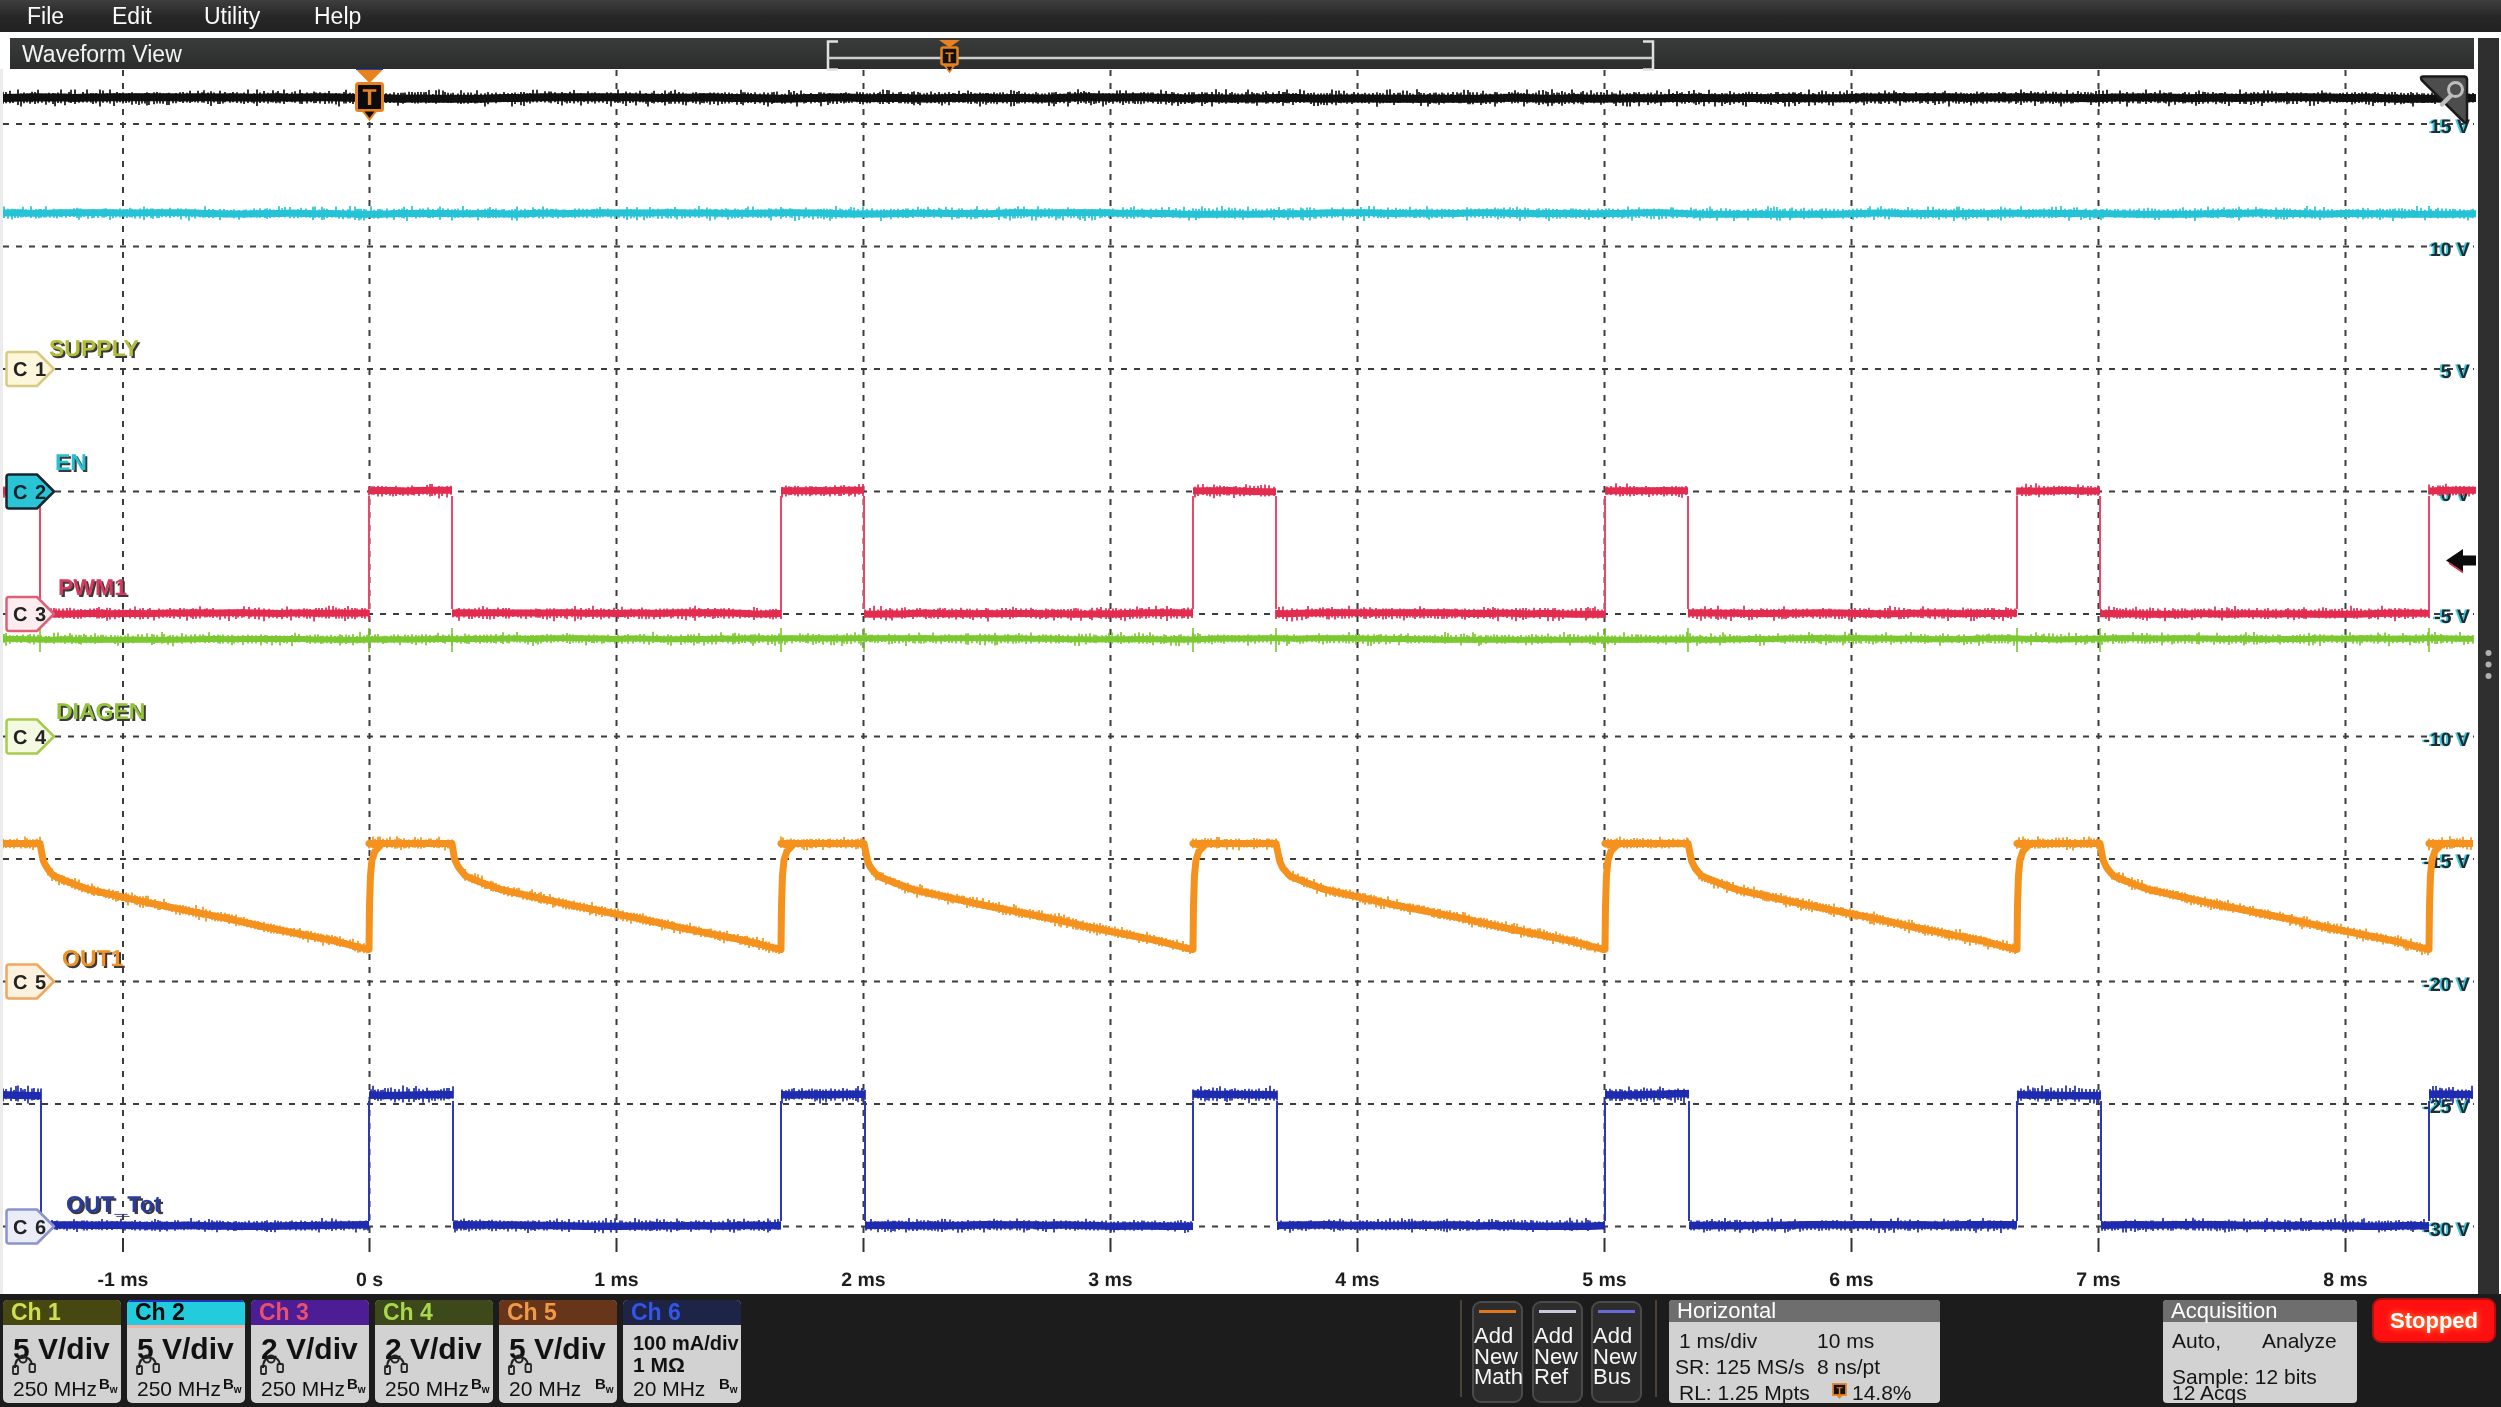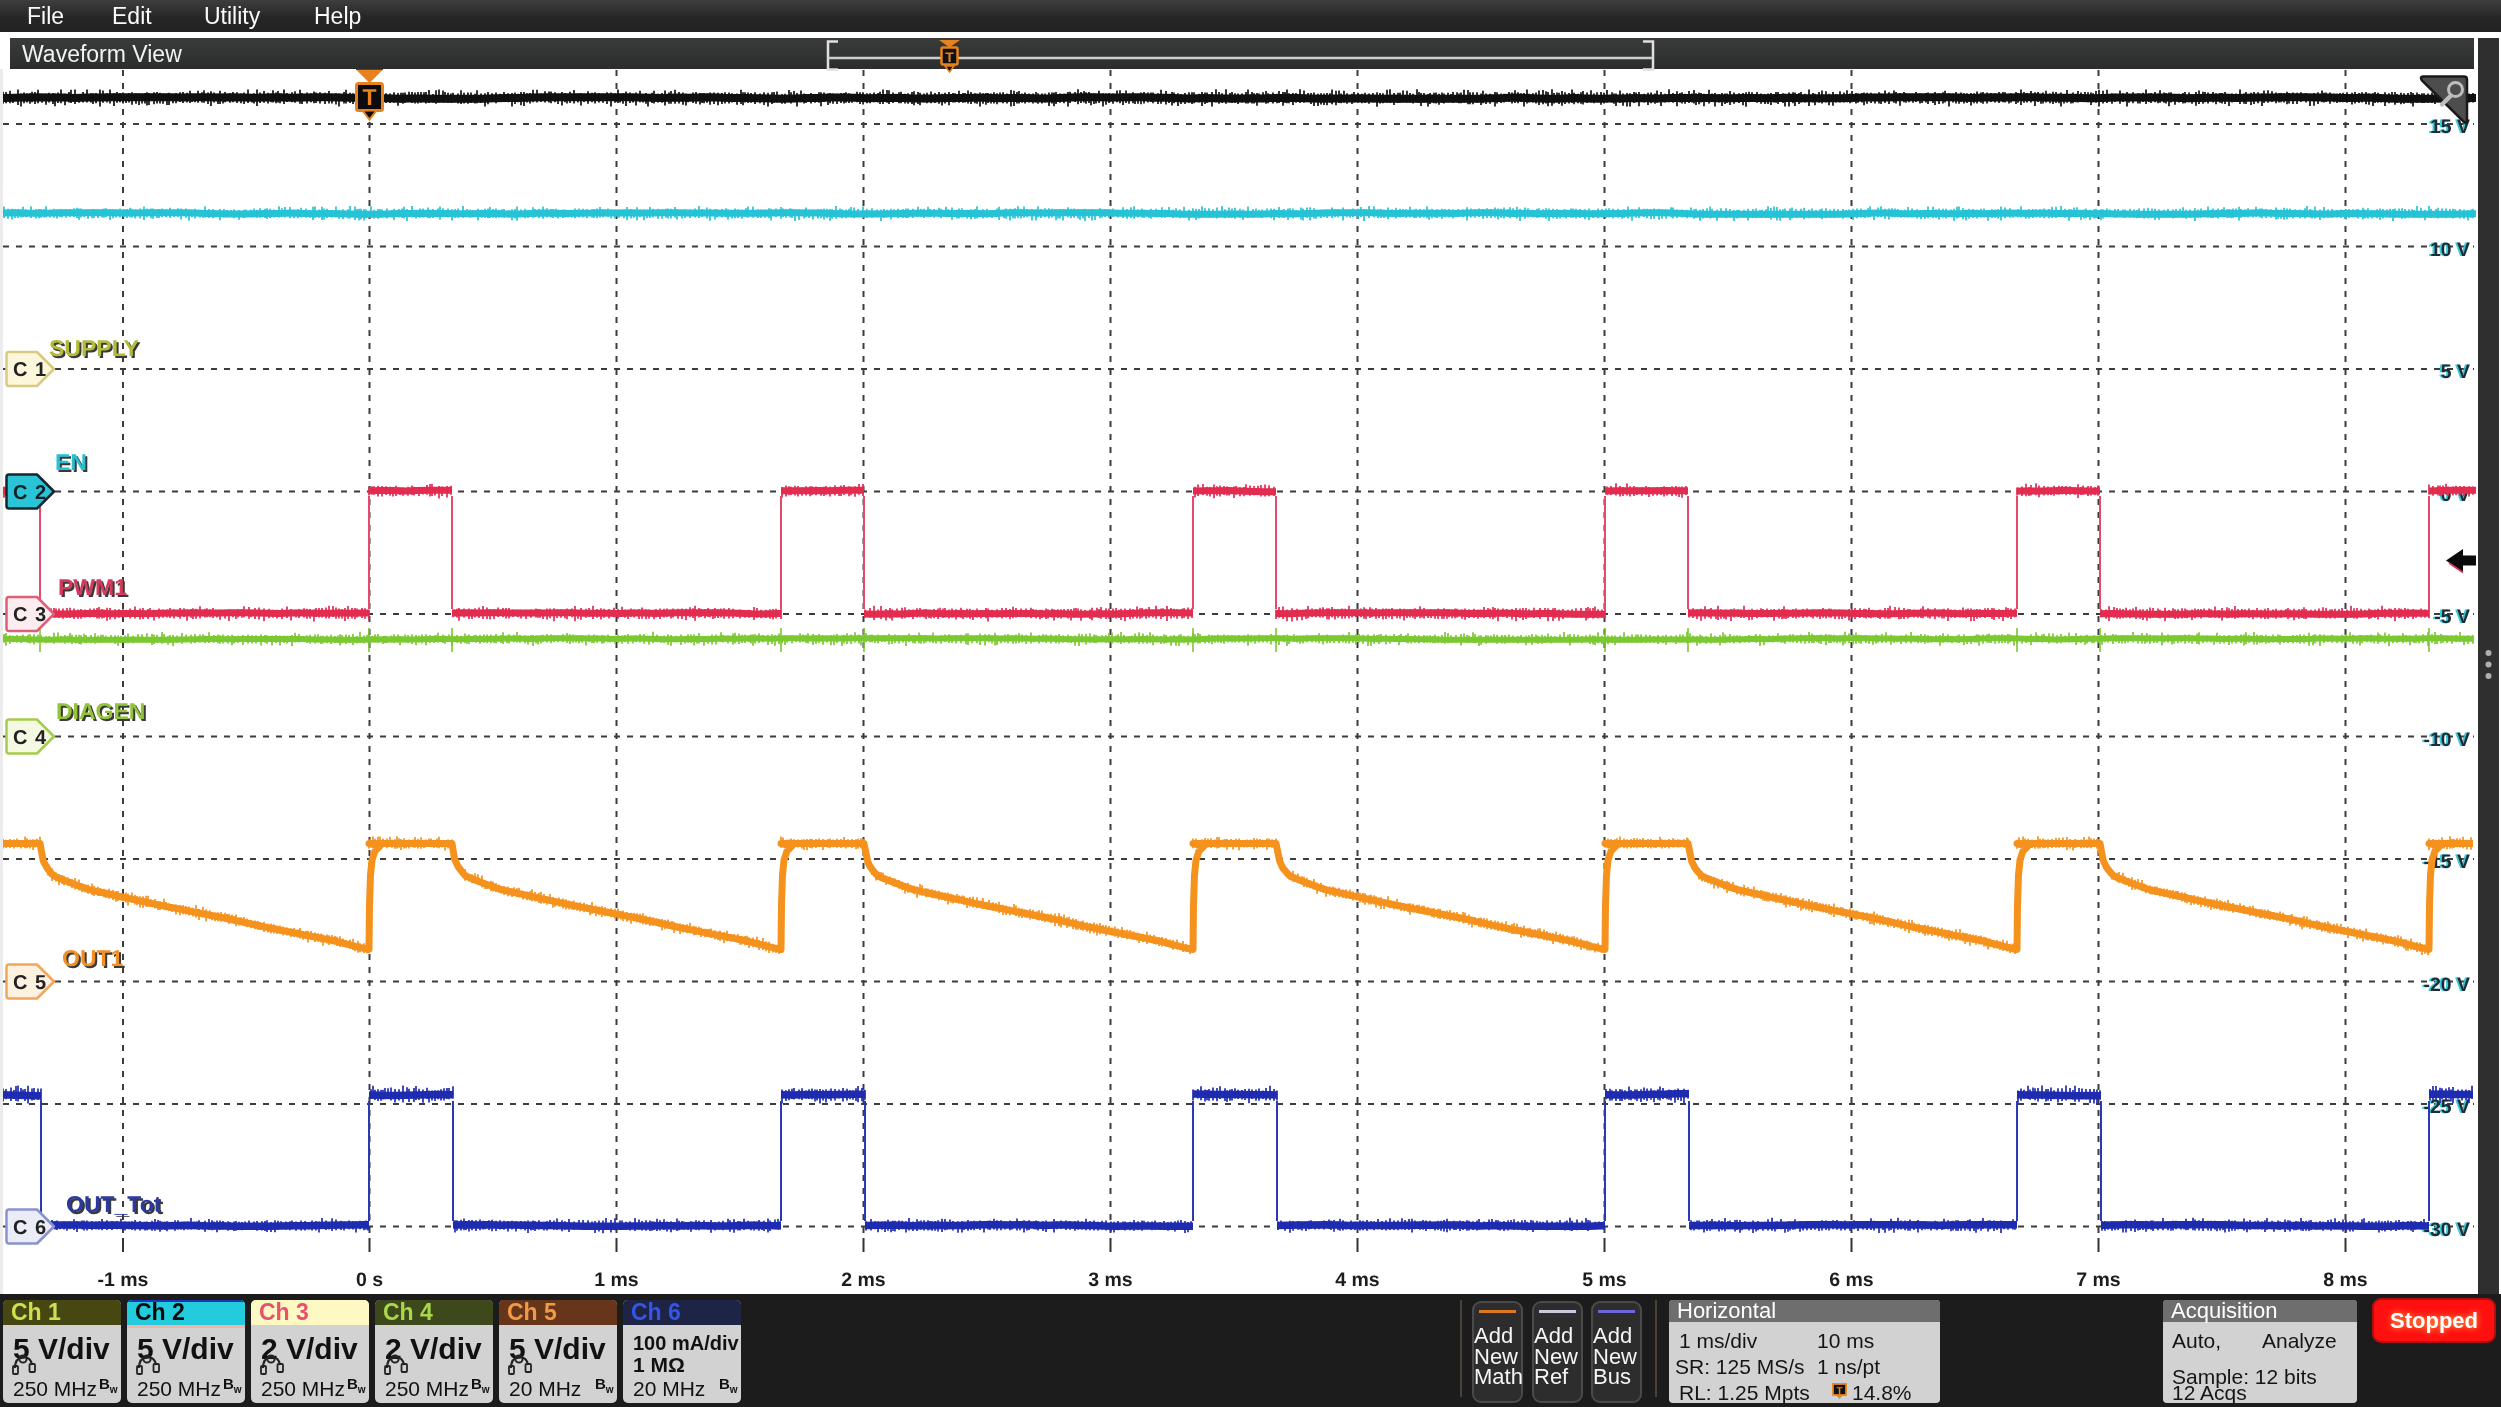--- a/index.html
+++ b/index.html
@@ -145,21 +145,21 @@
           <path d="M3,17 Q3,7 11,6 Q19,6 20,14" fill="none" stroke="#222" stroke-width="2.2"></path>
           <circle cx="11" cy="8" r="3.6" fill="none" stroke="#222" stroke-width="2"></circle>
           <rect x="1" y="15" width="5" height="8" rx="1" fill="none" stroke="#222" stroke-width="1.8"></rect>
           <rect x="17.5" y="13" width="5.5" height="8" rx="1" fill="none" stroke="#222" stroke-width="1.8"></rect>
         </svg>
         <div class="l3">250 MHz</div>
         <span class="bw" style="left:96px">B<sub>w</sub></span>
       </div>
     </div>
     <div class="chb" style="left:251px">
-      <div class="chh" style="background:#fef9c3;color:#e8506e">Ch 3</div>
+      <div class="chh" style="background:#4c1d95;color:#e8506e">Ch 3</div>
       <div class="chbody">
         <div class="l1">2 V/div</div>
         <svg width="26" height="24" viewBox="0 0 26 24" style="position:absolute;left:9px;top:26px">
           <path d="M3,17 Q3,7 11,6 Q19,6 20,14" fill="none" stroke="#222" stroke-width="2.2"></path>
           <circle cx="11" cy="8" r="3.6" fill="none" stroke="#222" stroke-width="2"></circle>
           <rect x="1" y="15" width="5" height="8" rx="1" fill="none" stroke="#222" stroke-width="1.8"></rect>
           <rect x="17.5" y="13" width="5.5" height="8" rx="1" fill="none" stroke="#222" stroke-width="1.8"></rect>
         </svg>
         <div class="l3">250 MHz</div>
         <span class="bw" style="left:96px">B<sub>w</sub></span>
@@ -206,21 +206,21 @@
     <div class="sep" style="left:1655px"></div>
     <div class="addnew" style="left:1472px"><div class="bar" style="background:#e07820"></div>Add<br>New<br>Math</div>
     <div class="addnew" style="left:1532px"><div class="bar" style="background:#c9c9dd"></div>Add<br>New<br>Ref</div>
     <div class="addnew" style="left:1591px"><div class="bar" style="background:#6868d8"></div>Add<br>New<br>Bus</div>
     <div class="panel" style="left:1669px;width:271px">
       <div class="ph">Horizontal</div>
       <div class="pbody">
         <span style="position:absolute;left:10px;top:7px">1 ms/div</span>
         <span style="position:absolute;left:148px;top:7px">10 ms</span>
         <span style="position:absolute;left:6px;top:33px">SR: 125 MS/s</span>
-        <span style="position:absolute;left:148px;top:33px">1 ns/pt</span>
+        <span style="position:absolute;left:148px;top:33px">8 ns/pt</span>
         <span style="position:absolute;left:10px;top:59px">RL: 1.25 Mpts</span>
         <svg width="15" height="16" viewBox="0 0 15 16" style="position:absolute;left:163px;top:61px">
           <rect x="1" y="1" width="13" height="11" fill="#111" stroke="#e8821e" stroke-width="1.8"></rect>
           <path d="M4,12 H11 L7.5,16 Z" fill="#e8821e"></path>
           <text x="7.5" y="10.5" font-size="10" font-weight="700" fill="#e8821e" text-anchor="middle">T</text>
         </svg>
         <span style="position:absolute;left:183px;top:59px">14.8%</span>
       </div>
     </div>
     <div class="panel" style="left:2163px;width:194px">

